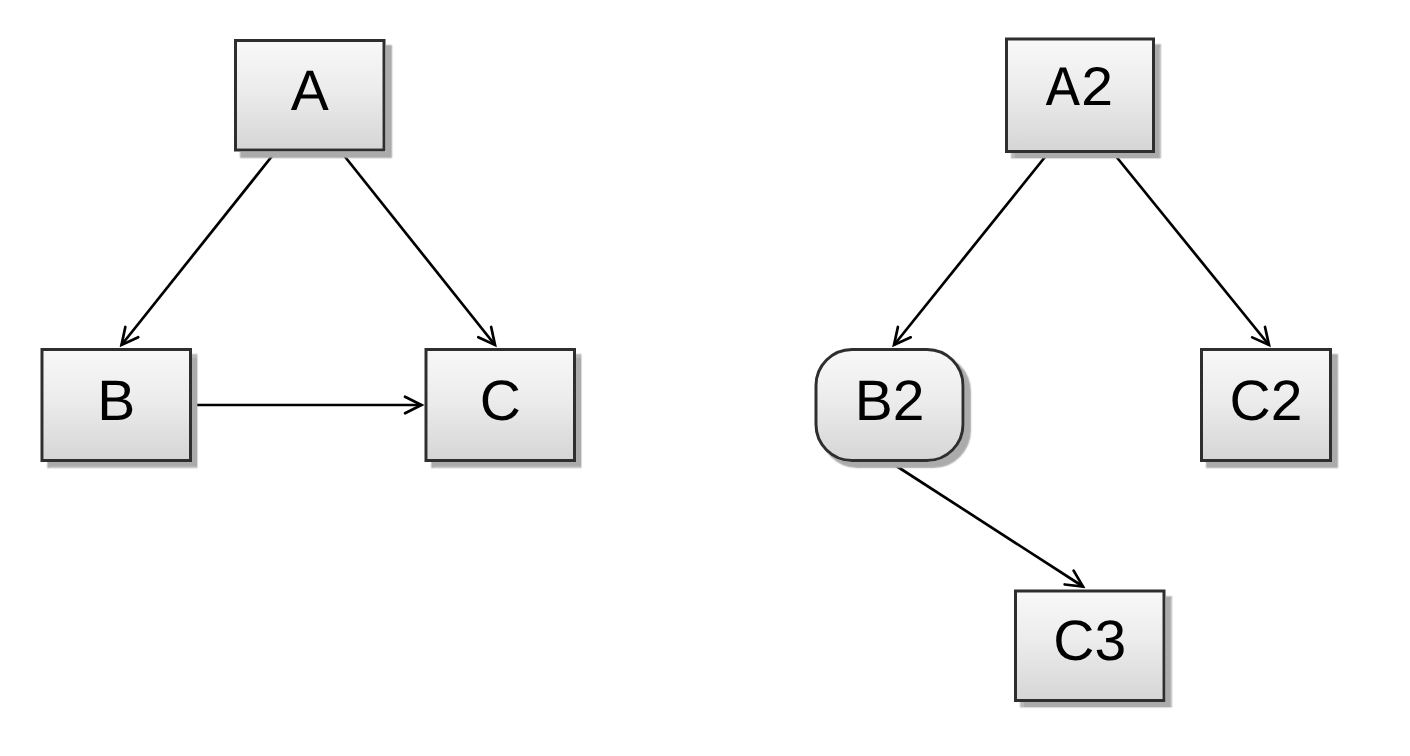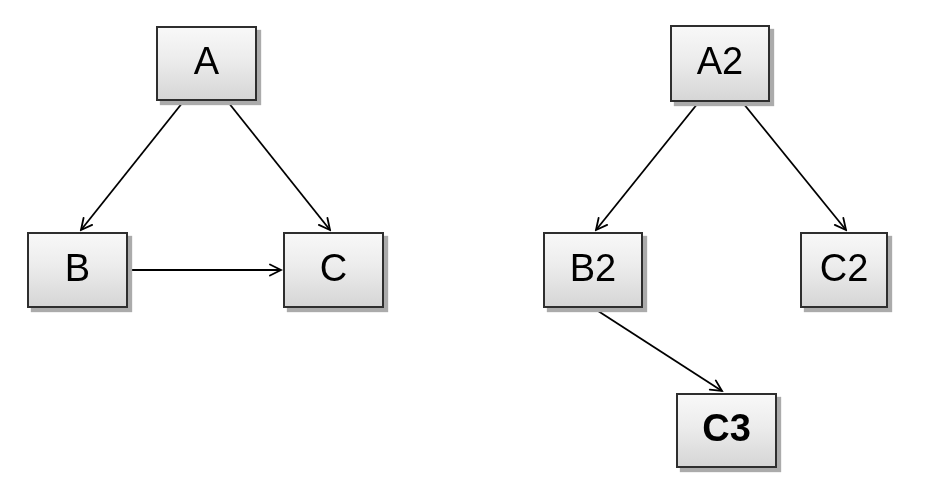--- a/index.html
+++ b/index.html
@@ -71,26 +71,26 @@
   <div class="node-layer" id="node-layer">
       <div class="node" style="left: 156px; top: 26px; width: 101px; height: 75px;">
         <span class="label">A</span>
       </div>
       <div class="node" style="left: 27px; top: 232px; width: 101px; height: 76px;">
         <span class="label">B</span>
       </div>
       <div class="node" style="left: 283px; top: 232px; width: 101px; height: 76px;">
         <span class="label">C</span>
       </div>
-      <div class="node" style="left: 670px; top: 25px; width: 100px; height: 77px;">
+      <div class="node" style="left: 670px; top: 25px; width: 100px; height: 77px; font-family: Liberation Mono, monospace;">
         <span class="label">A2</span>
       </div>
-      <div class="node" style="left: 543px; top: 232px; width: 100px; height: 76px;">
+      <div class="node" style="left: 543px; top: 232px; width: 100px; height: 76px; border-radius: 25px;">
         <span class="label">B2</span>
       </div>
       <div class="node" style="left: 800px; top: 232px; width: 88px; height: 76px;">
         <span class="label">C2</span>
       </div>
-      <div class="node" style="left: 676px; top: 393px; width: 101px; height: 75px; font-weight: bold;">
+      <div class="node" style="left: 676px; top: 393px; width: 101px; height: 75px;">
         <span class="label">C3</span>
       </div>
     </div>
 </div>
 
 </body></html>

